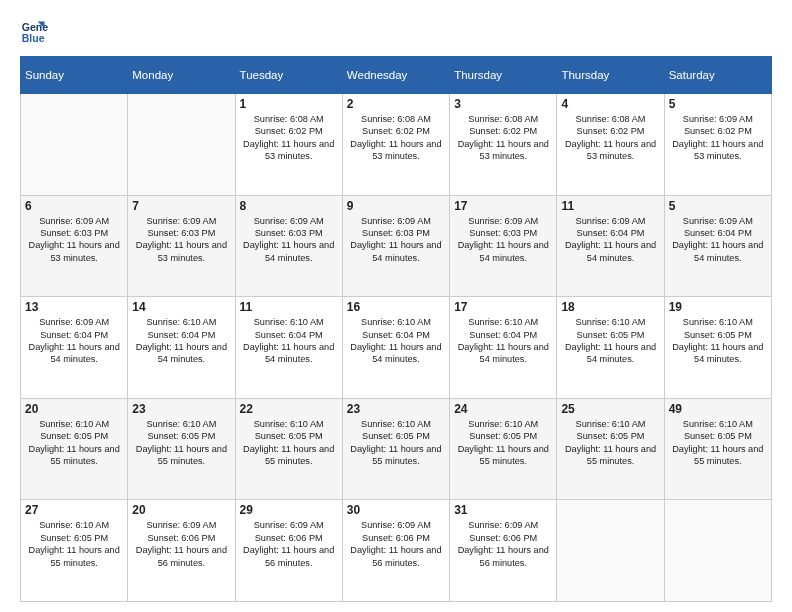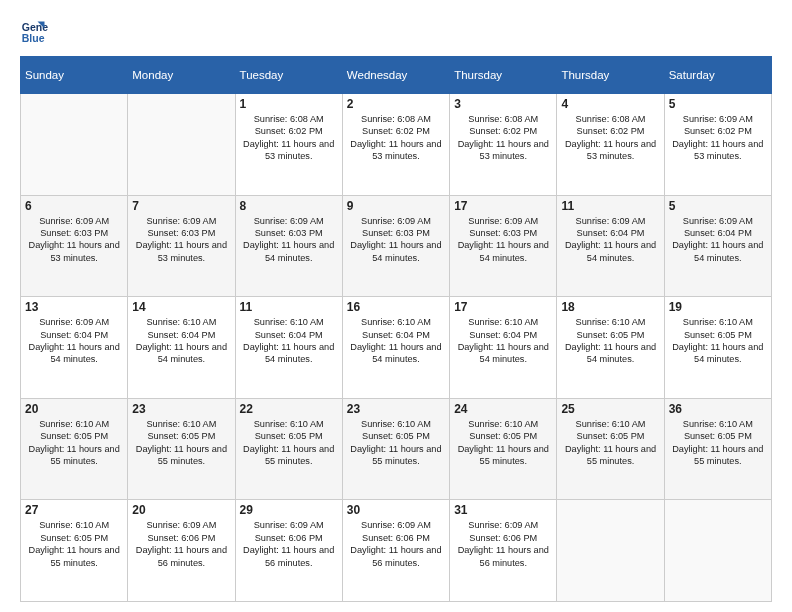--- a/index.html
+++ b/index.html
@@ -237,21 +237,21 @@
           </td>
           <td>
             <span class="day-num">24</span>
             <div class="cell-text"><span>Sunrise: 6:10 AM</span><br><span>Sunset: 6:05 PM</span><br><span>Daylight: 11 hours and 55 minutes.</span></div>
           </td>
           <td>
             <span class="day-num">25</span>
             <div class="cell-text"><span>Sunrise: 6:10 AM</span><br><span>Sunset: 6:05 PM</span><br><span>Daylight: 11 hours and 55 minutes.</span></div>
           </td>
           <td>
-            <span class="day-num">36</span>
+            <span class="day-num">49</span>
             <div class="cell-text"><span>Sunrise: 6:10 AM</span><br><span>Sunset: 6:05 PM</span><br><span>Daylight: 11 hours and 55 minutes.</span></div>
           </td>
         </tr>
         <tr>
           <td>
             <span class="day-num">27</span>
             <div class="cell-text"><span>Sunrise: 6:10 AM</span><br><span>Sunset: 6:05 PM</span><br><span>Daylight: 11 hours and 55 minutes.</span></div>
           </td>
           <td>
             <span class="day-num">20</span>

